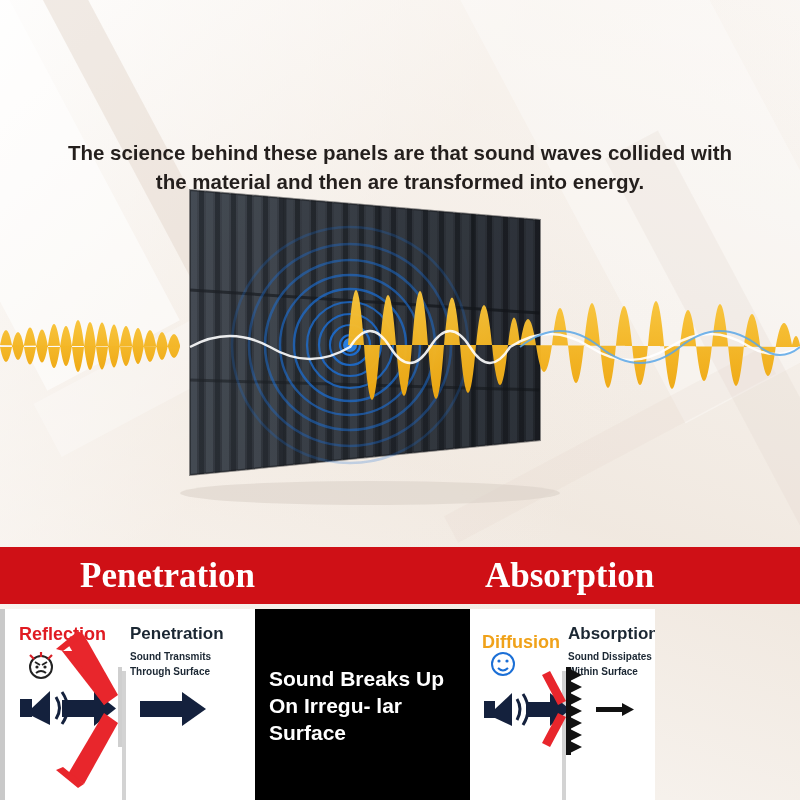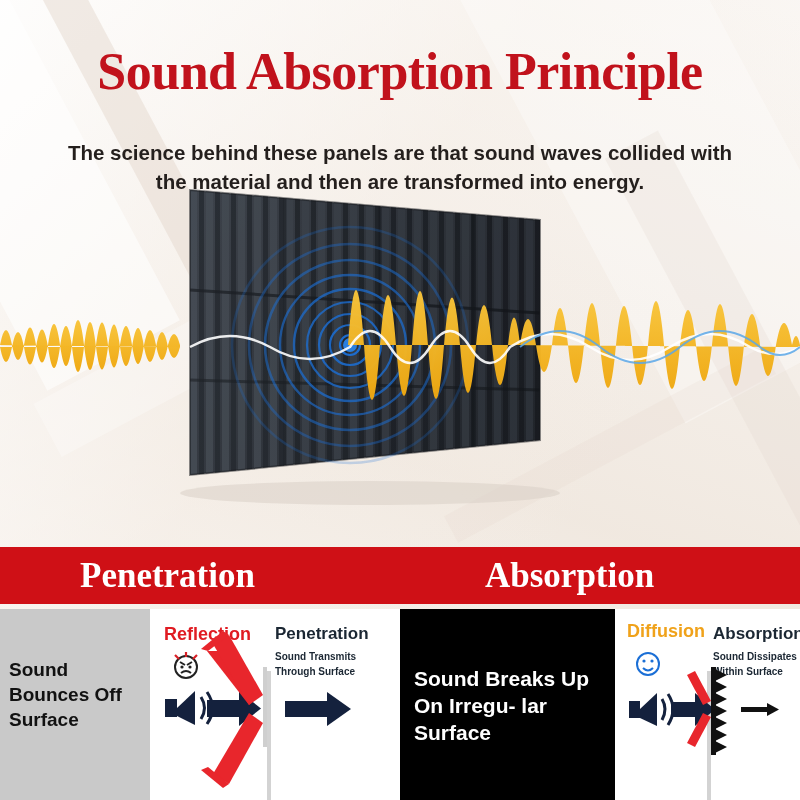--- a/index.html
+++ b/index.html
@@ -84,21 +84,20 @@
 
 <div id="page">
 
   <div class="streak" style="left:-60px;top:-40px;width:150px;height:420px;"></div>
   <div class="streak d" style="left:120px;top:-120px;width:40px;height:520px;"></div>
   <div class="streak" style="left:560px;top:-80px;width:220px;height:480px;opacity:.6;"></div>
   <div class="streak d" style="left:700px;top:120px;width:60px;height:420px;opacity:.5;"></div>
   <div class="streak" style="left:30px;top:330px;width:300px;height:60px;opacity:.5;"></div>
   <div class="streak d" style="left:430px;top:430px;width:360px;height:30px;opacity:.4;"></div>
 
-  <div class="title">Sound Absorption Principle</div>
   <div class="subtitle">The science behind these panels are that sound waves collided with the material and then are transformed into energy.</div>
 
   <div class="hero">
     <svg width="800" height="370" viewBox="0 0 800 370" xmlns="http://www.w3.org/2000/svg">
       <defs>
         <linearGradient id="foamG" x1="0" y1="0" x2="1" y2="1">
           <stop offset="0" stop-color="#3a3f47"></stop>
           <stop offset="1" stop-color="#21252b"></stop>
         </linearGradient>
         <linearGradient id="ridge" x1="0" y1="0" x2="1" y2="0">
@@ -213,23 +212,20 @@
     </svg>
   </div>
 
   <div class="band">
     <div class="lbl pen">Penetration</div>
     <div class="lbl abs">Absorption</div>
   </div>
 
   <div class="panels">
 
-    <div class="pnl p1">
-      <div class="txt">Sound Bounces Off Surface</div>
-    </div>
 
     <div class="pnl p2">
       <div class="vdiv" style="left:0;"></div>
       <div class="hdr red" style="left:19px;top:15px;">Reflection</div>
       <div class="hdr dark" style="left:130px;top:15px;">Penetration</div>
       <div class="sub" style="left:130px;top:40px;width:120px;text-align:left;">Sound Transmits Through Surface</div>
       <div class="vdiv" style="left:122px;top:62px;height:129px;width:4px;background:#d3d3d3;"></div>
 
       <svg width="255" height="191" viewBox="0 0 255 191" style="position:absolute;left:0;top:0;">
 
@@ -276,21 +272,21 @@
           <polygon points="182,83 206,100 182,117" fill="#14213d"></polygon>
         </g>
       </svg>
     </div>
 
     <div class="pnl p3">
       <div class="txt">Sound Breaks Up On Irregu- lar Surface</div>
     </div>
 
     <div class="pnl p4">
-      <div class="hdr orange" style="left:12px;top:12px;text-align:center;">Diffusion</div>
+      <div class="hdr orange" style="left:12px;top:23px;text-align:center;">Diffusion</div>
       <div class="hdr dark" style="left:98px;top:15px;">Absorption</div>
       <div class="sub" style="left:98px;top:40px;width:86px;text-align:left;">Sound Dissipates Within Surface</div>
       <div class="vdiv" style="left:92px;top:62px;height:129px;width:4px;background:#d3d3d3;"></div>
 
       <svg width="185" height="191" viewBox="0 0 185 191" style="position:absolute;left:0;top:0;">
 
         <g>
           <circle cx="33" cy="55" r="11" fill="none" stroke="#1b6fd6" stroke-width="2"></circle>
           <circle cx="29" cy="52" r="1.6" fill="#1b6fd6"></circle>
           <circle cx="37" cy="52" r="1.6" fill="#1b6fd6"></circle>

